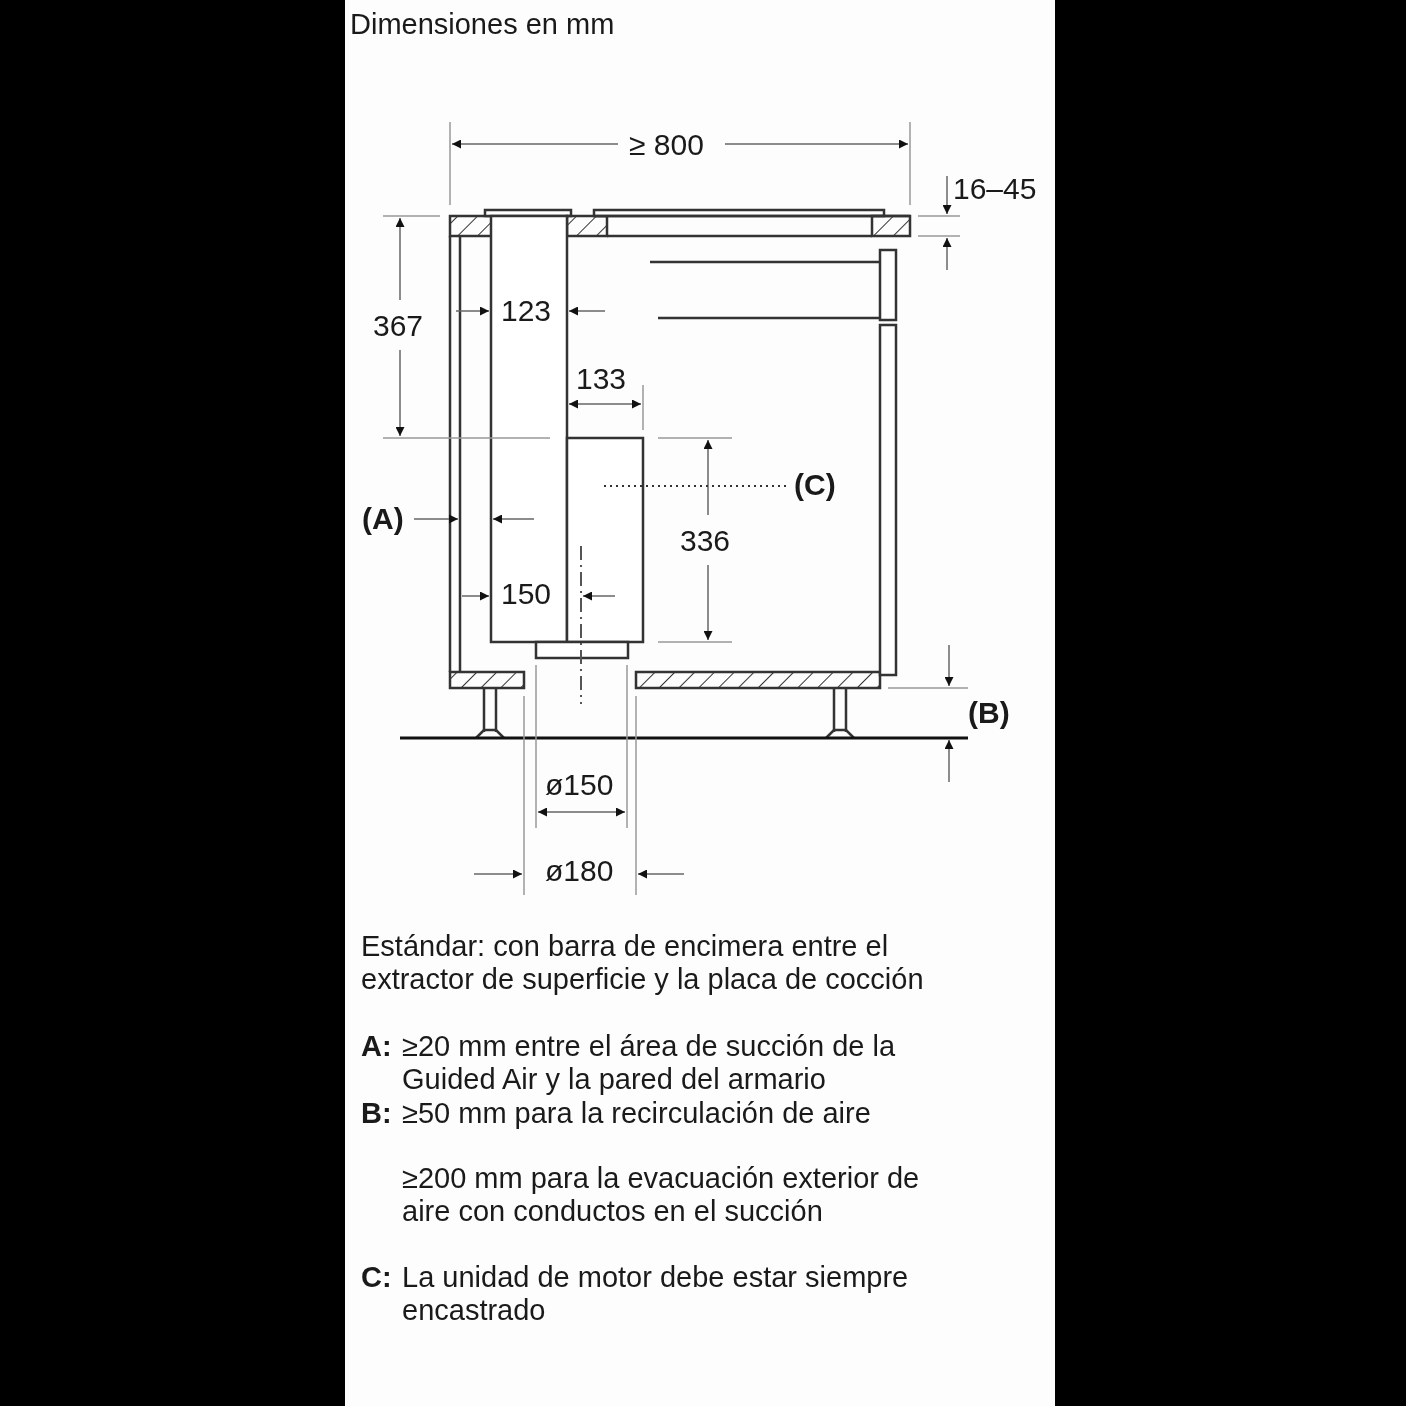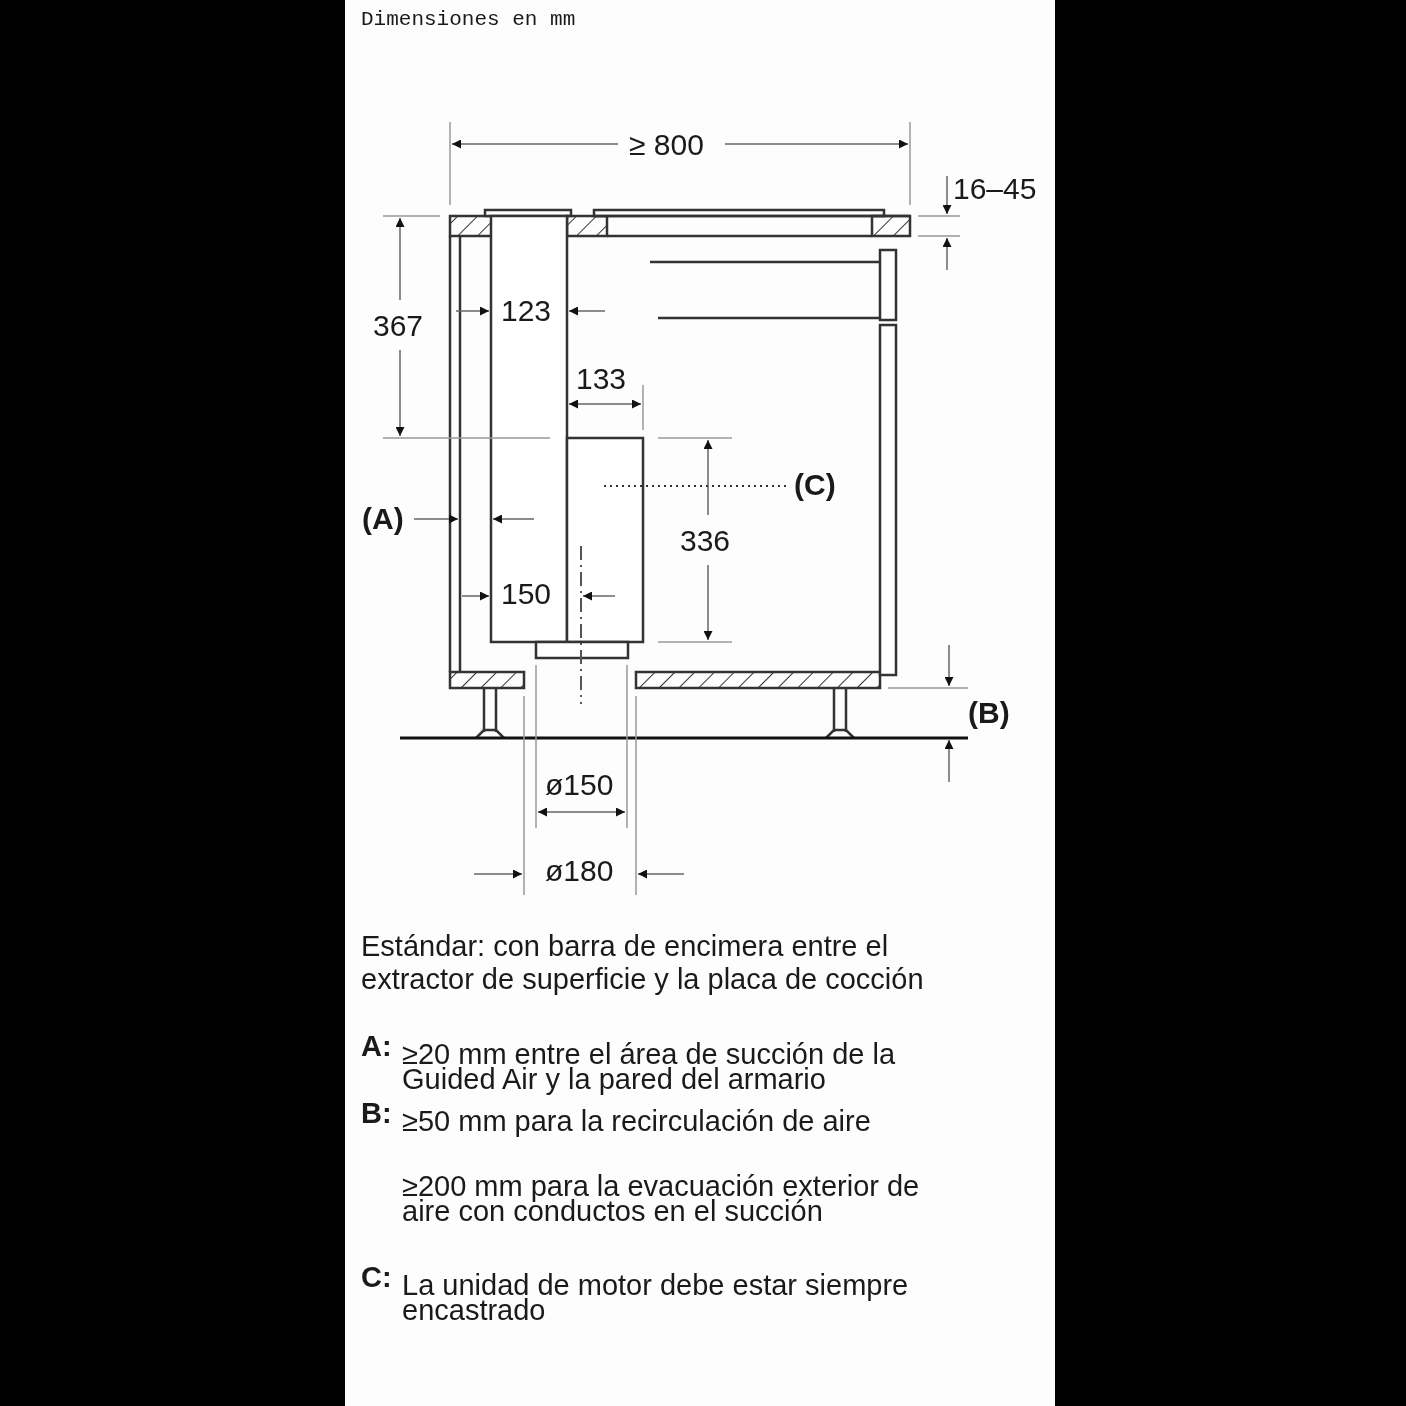--- a/index.html
+++ b/index.html
@@ -1,28 +1,28 @@
 <!DOCTYPE html>
 <html><head>
 <meta charset="utf-8">
 <style>
   html, body { margin:0; padding:0; }
   body { width:1406px; height:1406px; background:#000; position:relative; overflow:hidden;
          font-family:"Liberation Sans", sans-serif; }
   .page { position:absolute; left:345px; top:0; width:710px; height:1406px; background:#fdfdfd; }
   .t { position:absolute; color:#1a1a1a; white-space:nowrap; }
-  .title1 { left:16px; top:8px; font-size:21px;font-family:Liberation Mono, monospace; }
+  .title1 { left:5px; top:8px; font-size:29px; }
   .title2 { left:16px; top:41px; font-size:29px; font-weight:bold; }
   svg.dia { position:absolute; left:0; top:0; }
   .dim { font-family:"Liberation Sans", sans-serif; font-size:30px; fill:#1a1a1a; }
   .lbl { font-family:"Liberation Sans", sans-serif; font-size:30px; fill:#1a1a1a; font-weight:bold; }
   .para { left:16px; font-size:29px; line-height:33px; }
   .note { position:absolute; left:16px; font-size:29px; line-height:33px; color:#1a1a1a; }
   .note .k { position:absolute; left:0; top:0; font-weight:bold; }
-  .note .v { position:absolute; left:41px; top:8px; white-space:nowrap; }
+  .note .v { position:absolute; left:41px; top:0; white-space:nowrap; }
 </style>
 </head>
 <body>
 
 <div class="page">
   <div class="t title1">Dimensiones en mm</div>
 
   <svg class="dia" width="710" height="920" viewBox="345 0 710 920">
     <defs>
       <pattern id="hatch" patternUnits="userSpaceOnUse" width="14" height="14" patternTransform="rotate(45)">

